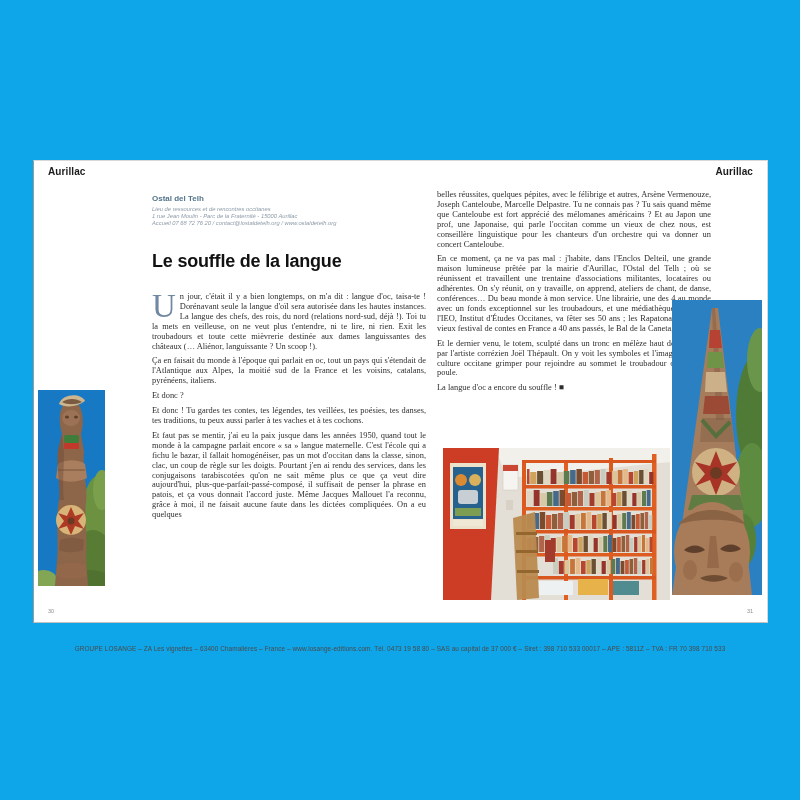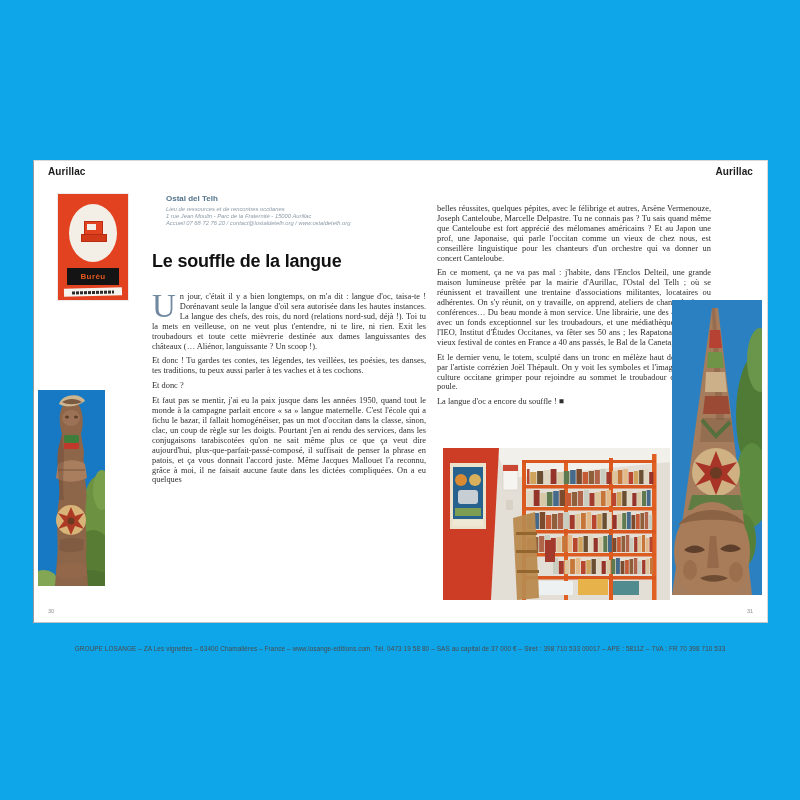--- a/index.html
+++ b/index.html
@@ -19,31 +19,31 @@
   .laptop .screen{position:absolute;left:3px;top:0;width:17px;height:13px;background:#e2421f;border:1.5px solid #b82d12;}
   .laptop .screen-inner{position:absolute;left:2px;top:2px;width:9px;height:6px;background:#f3efe7;}
   .laptop .base{position:absolute;left:0;top:13px;width:24px;height:6px;background:#d03a18;border:1px solid #b82d12;}
   .poster-black{position:absolute;left:9px;top:74px;width:52px;height:17px;background:#141414;color:#e2571f;
                 font-size:8px;font-weight:bold;text-align:center;line-height:17px;letter-spacing:0.4px;}
   .poster-strip{position:absolute;left:6px;top:94px;width:58px;height:8px;background:#f5f3ee;transform:rotate(-1.5deg);
                 overflow:hidden;}
   .poster-strip i{position:absolute;left:8px;top:2.5px;width:42px;height:3px;
                 background:repeating-linear-gradient(90deg,#2a2a2a 0 3px,#f5f3ee 3px 4px);}
 
-  .org{position:absolute;left:118px;top:33px;width:290px;margin-left:14px;}
+  .org{position:absolute;left:118px;top:33px;width:290px;}
   .org-name{font-size:8px;font-weight:bold;color:#53748c;margin-bottom:3px;}
   .org-line{font-size:5.8px;font-style:italic;color:#8d9ba8;line-height:7px;}
 
   .title{position:absolute;left:118px;top:90px;margin:0;font-size:18px;font-weight:bold;color:#111;
          letter-spacing:-0.2px;text-align:right;}
 
   .bodycol{position:absolute;width:274px;font-family:"Liberation Serif",serif;font-size:8.4px;
            line-height:9.9px;color:#2e2e2e;text-align:justify;}
   .left-col{left:118px;top:131px;}
-  .right-col{left:403px;top:43px;}
+  .right-col{left:403px;top:29px;}
   .para{margin:0 0 5px 0;}
   .dropcap{float:left;font-size:33px;line-height:27px;padding:1px 4px 0 0;color:#7089a0;
            font-family:"Liberation Serif",serif;}
   .closing{margin-top:4px;}
 
   .photo{position:absolute;overflow:hidden;}
   .photo svg{display:block;}
   .photo-totem-left{left:4px;top:229px;width:67px;height:196px;}
   .photo-bookshelf{left:409px;top:287px;width:227px;height:152px;}
   .photo-totem-right{left:638px;top:139px;width:90px;height:295px;}
@@ -56,48 +56,35 @@
           letter-spacing:0.1px;}
 </style>
 </head>
 <body>
 
 <div class="canvas">
   <div class="spread">
 
     <div class="runhead left">Aurillac</div>
 
-    <div class="poster">
-      <div class="poster-oval">
-        <div class="laptop">
-          <div class="screen">
-              <div class="screen-inner"></div>
-            </div>
-          <div class="base"></div>
-        </div>
-      </div>
-      <div class="poster-black">Burèu</div>
-      <div class="poster-strip">
-          <i></i>
-        </div>
-    </div>
 
     <div class="org">
       <div class="org-name">Ostal del Telh</div>
       <div class="org-line">Lieu de ressources et de rencontres occitanes</div>
       <div class="org-line">1 rue Jean Moulin - Parc de la Fraternité - 15000 Aurillac</div>
       <div class="org-line">Accueil 07 68 72 76 20 / contact@lostaldetelh.org / www.ostaldetelh.org</div>
     </div>
 
     <h1 class="title">Le souffle de la langue</h1>
 
     <div class="bodycol left-col">
       <p class="para"><span class="dropcap">U</span><span>n jour, c'était il y a bien longtemps, on m'a dit : langue d'oc, taisa-te ! Dorénavant seule la langue d'oïl sera autorisée dans les hautes instances. La langue des chefs, des rois, du nord (relations nord-sud, déjà !). Toi tu la mets en veilleuse, on ne veut plus t'entendre, ni te lire, ni rien. Exit les troubadours et toute cette mièvrerie destinée aux dames languissantes des châteaux (… Aliénor, languissante ? Un scoop !).</span></p>
+      <p class="para">Ça en faisait du monde à l'époque qui parlait en oc, tout un pays qui s'étendait de l'Atlantique aux Alpes, la moitié sud de la France et les voisins, catalans, pyrénéens, italiens.</p>
+      <p class="para">Et donc ?</p>
       <p class="para">Et donc ! Tu gardes tes contes, tes légendes, tes veillées, tes poésies, tes danses, tes traditions, tu peux aussi parler à tes vaches et à tes cochons.</p>
-      <p class="para">Et donc ?</p>
       <p class="para">Et faut pas se mentir, j'ai eu la paix jusque dans les années 1950, quand tout le monde à la campagne parlait encore « sa » langue maternelle. C'est l'école qui a fichu le bazar, il fallait homogénéiser, pas un mot d'occitan dans la classe, sinon, clac, un coup de règle sur les doigts. Pourtant j'en ai rendu des services, dans les conjugaisons tarabiscotées qu'on ne sait même plus ce que ça veut dire aujourd'hui, plus-que-parfait-passé-composé, il suffisait de penser la phrase en patois, et ça vous donnait l'accord juste. Même Jacques Mallouet l'a reconnu, grâce à moi, il ne faisait aucune faute dans les dictées compliquées. On a eu quelques</p>
     </div>
 
     <div class="photo photo-totem-left">
       <svg viewBox="0 0 67 196" width="67" height="196">
         <rect width="67" height="196" fill="#1779c4"></rect>
         <ellipse cx="60" cy="128" rx="16" ry="42" fill="#6c9140"></ellipse>
         <ellipse cx="55" cy="168" rx="20" ry="28" fill="#587c33"></ellipse>
         <ellipse cx="64" cy="100" rx="9" ry="20" fill="#7ba04c"></ellipse>
         <ellipse cx="50" cy="192" rx="26" ry="12" fill="#4f7230"></ellipse>

